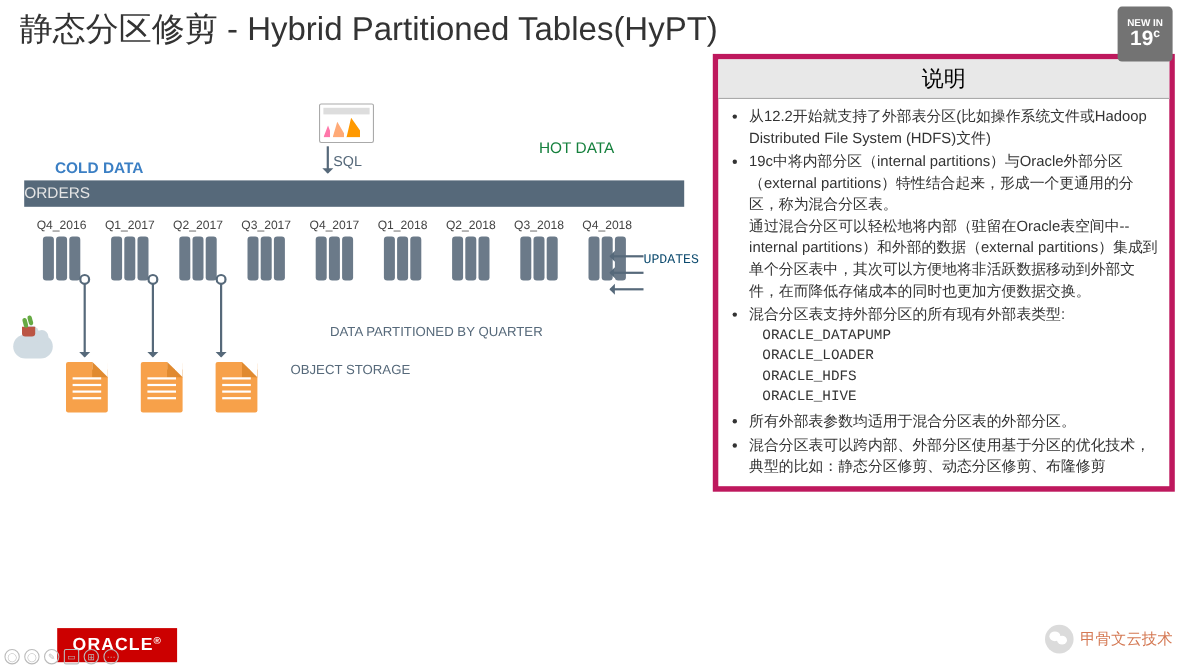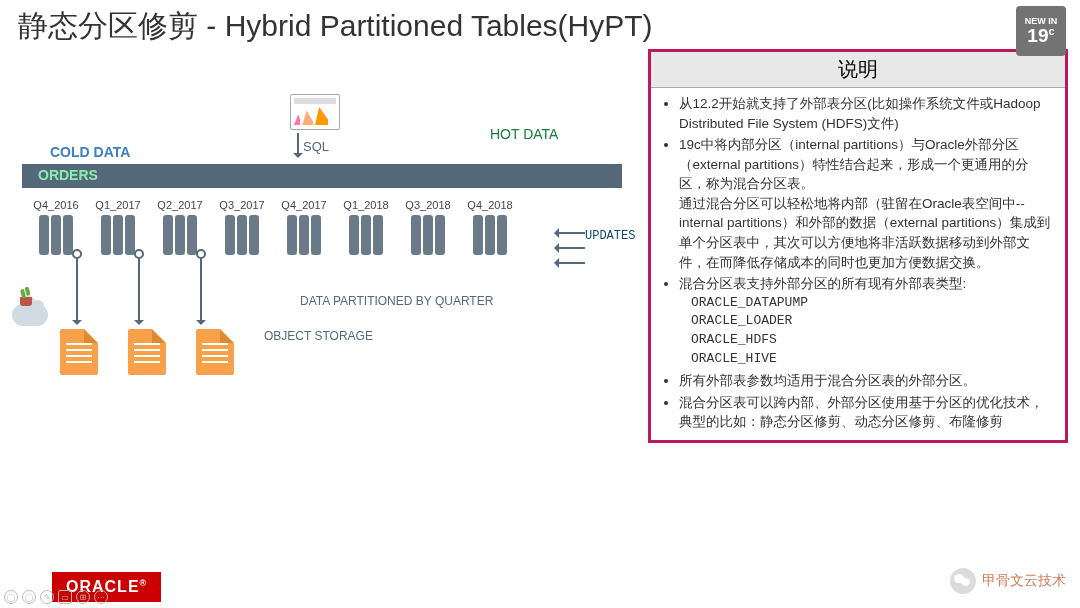--- a/index.html
+++ b/index.html
@@ -4,38 +4,38 @@
 <style>
 * { margin: 0; padding: 0; box-sizing: border-box; }
 body { font-family: "Microsoft YaHei", Arial, sans-serif; background: #fff; width: 1080px; height: 608px; position: relative; overflow: hidden; }
 .title { font-size: 30px; color: #333; padding: 6px 18px 2px; font-weight: 400; }
 .badge { position: absolute; top: 6px; right: 14px; width: 50px; height: 50px; background: #737373; color: #fff; text-align: center; border-radius: 4px; display: flex; flex-direction: column; justify-content: center; font-weight: bold; line-height: 1; }
 .badge .n { font-size: 9px; }
 .badge .v { font-size: 19px; }
 .badge .v sup { font-size: 11px; }
 .main { display: flex; gap: 8px; padding: 0 10px; }
 .left { width: 630px; position: relative; padding-top: 40px; }
-.right { width: 420px; border: 3px solid #be185d; }
+.right { width: 420px; border: 5px solid #be185d; }
 .right-head { background: #e8e8e8; text-align: center; font-size: 20px; padding: 4px; border-bottom: 1px solid #aaa; }
 .right-body { padding: 6px 10px; font-size: 13.5px; line-height: 1.45; }
 .right-body ul { list-style: disc; padding-left: 18px; }
 .right-body li { margin-bottom: 2px; color: #333; }
 .sub { padding-left: 12px; font-family: "Courier New", monospace; font-size: 13px; }
 
 .sql-box { position: absolute; top: 45px; left: 280px; width: 50px; height: 36px; border: 1px solid #aaa; border-radius: 2px; background: #fff; padding: 3px; }
 .sql-box .bar { width: 100%; height: 6px; background: #ddd; margin-bottom: 3px; }
 .sql-box .chart { width: 100%; height: 18px; background: linear-gradient(90deg, #f7a 0 15%, transparent 15% 20%, #fa7 20% 45%, transparent 45% 50%, #f90 50% 80%, transparent 80%); clip-path: polygon(0 100%, 10% 40%, 20% 100%, 30% 20%, 50% 100%, 60% 0, 90% 100%, 100% 100%); }
 .sql-label { position: absolute; top: 90px; left: 293px; font-size: 13px; color: #56697a; }
 .sql-arrow { position: absolute; top: 84px; left: 287px; width: 2px; height: 24px; background: #56697a; }
 .sql-arrow::after { content: ""; position: absolute; bottom: -6px; left: -4px; border: 5px solid transparent; border-top-color: #56697a; }
 
 .cold { position: absolute; top: 95px; left: 40px; font-size: 14px; color: #3b7fc4; font-weight: bold; }
 .hot { position: absolute; top: 77px; left: 480px; font-size: 14px; color: #15803d; }
 
-.orders-bar { position: absolute; top: 115px; left: 12px; width: 600px; height: 24px; background: #56697a; color: #86efac; font-weight: bold; font-size: 14px; padding: 3px 16px; }
+.orders-bar { position: absolute; top: 115px; left: 12px; width: 600px; height: 24px; background: #56697a; color: #e5e5e5; font-weight: normal; font-size: 14px; padding: 3px 0; }
 
 .partitions { position: absolute; top: 150px; left: 22px; display: flex; gap: 14px; }
 .part { width: 48px; text-align: center; }
 .part .lbl { font-size: 11px; color: #444; margin-bottom: 4px; white-space: nowrap; }
 .cyl { width: 42px; height: 40px; margin: 0 auto; display: flex; gap: 2px; justify-content: center; }
 .cyl span { width: 10px; height: 40px; background: #6b7a89; border-radius: 3px; }
 
 .updates { position: absolute; top: 180px; left: 575px; font-size: 12px; color: #0c4a6e; font-family: Liberation Mono, monospace; }
 .upd-arrow { position: absolute; left: 545px; width: 30px; height: 2px; background: #56697a; }
 .upd-arrow::before { content: ""; position: absolute; left: -6px; top: -4px; border: 5px solid transparent; border-right-color: #56697a; }
@@ -131,20 +131,28 @@
       <div class="part">
           <div class="lbl">Q4_2017</div>
           <div class="cyl">
             <span></span>
             <span></span>
             <span></span>
           </div>
         </div>
       <div class="part">
           <div class="lbl">Q1_2018</div>
+          <div class="cyl">
+            <span></span>
+            <span></span>
+            <span></span>
+          </div>
+        </div>
+      <div class="part">
+          <div class="lbl">Q2_2018</div>
           <div class="cyl">
             <span></span>
             <span></span>
             <span></span>
           </div>
         </div>
       <div class="part">
           <div class="lbl">Q3_2018</div>
           <div class="cyl">
             <span></span>

